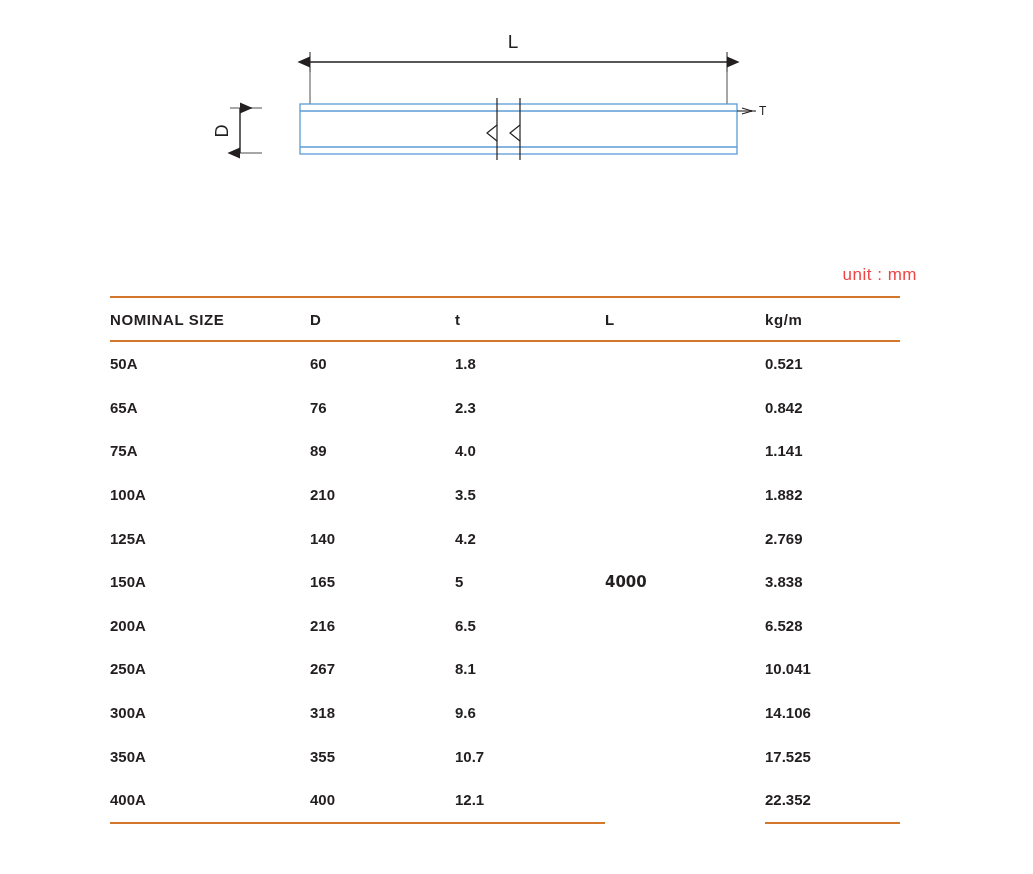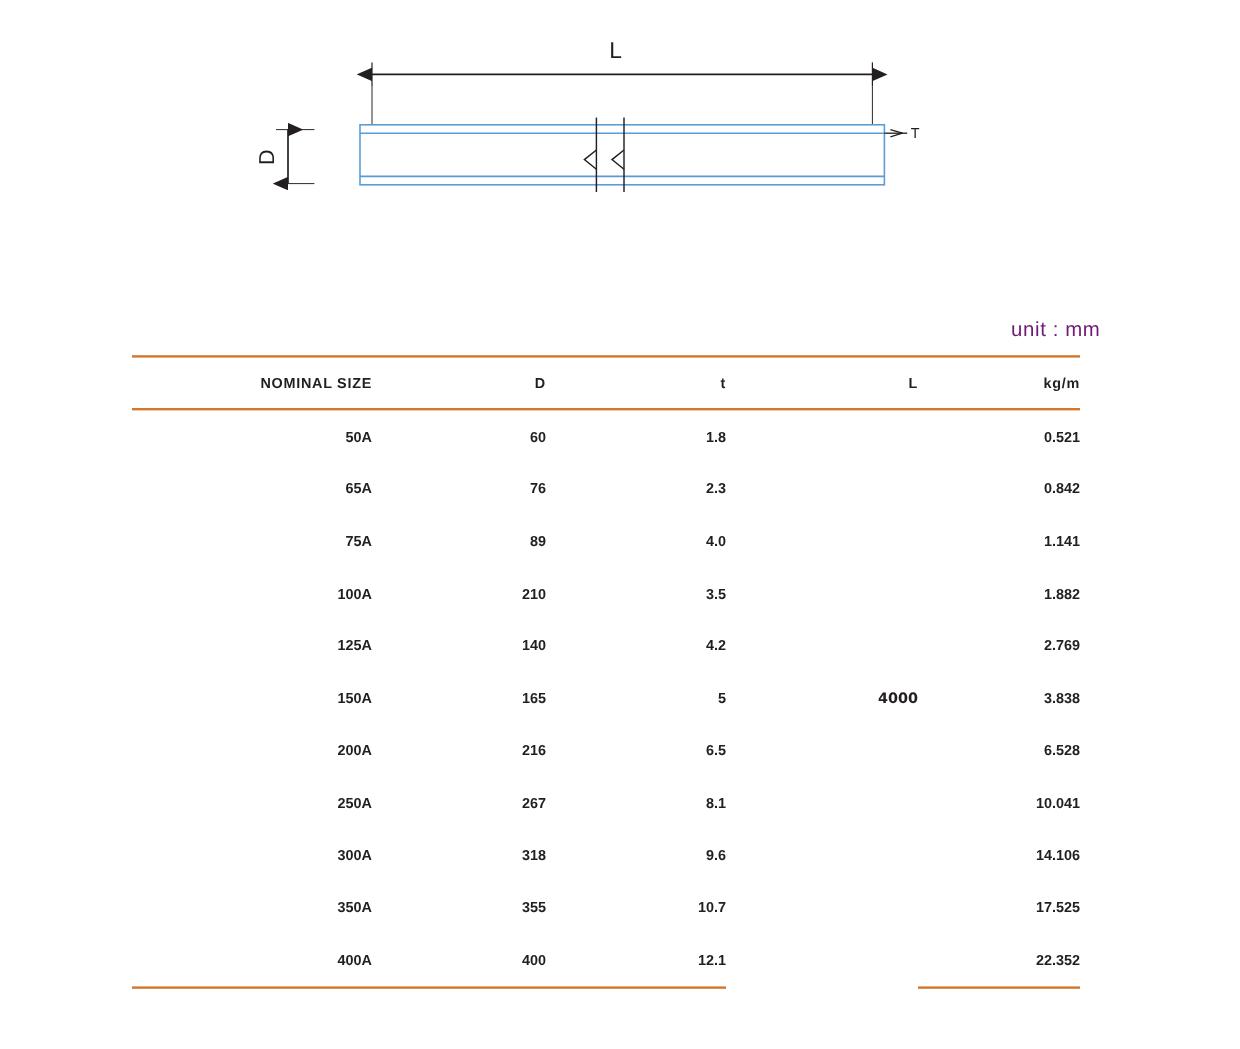--- a/index.html
+++ b/index.html
@@ -46,40 +46,40 @@
   }
   .title-std {
     font-size: 27px;
     letter-spacing: -1px;
   }
   .unit-note {
     position: absolute;
     right: 18px;
     top: 25px;
     font-size: 17px;
-    color: #701a75;
+    color: #ef4444;
     letter-spacing: 0.5px;
   }
 
   
   .table-wrap {
     position: absolute;
     left: 110px;
     top: 296px;
     width: 790px;
   }
   table.spec {
     border-collapse: collapse;
     width: 790px;
     table-layout: fixed;
   }
   table.spec th,
   table.spec td {
-    text-align: right;
-    font-size: 12px;
+    text-align: left;
+    font-size: 15px;
     font-weight: bold;
     color: #231f20;
     padding: 0;
     border: 0;
   }
   table.spec thead th {
     height: 42px;
     letter-spacing: 0.6px;
     border-top: 2.5px solid #d4772b;
     border-bottom: 2.5px solid #d4772b;

